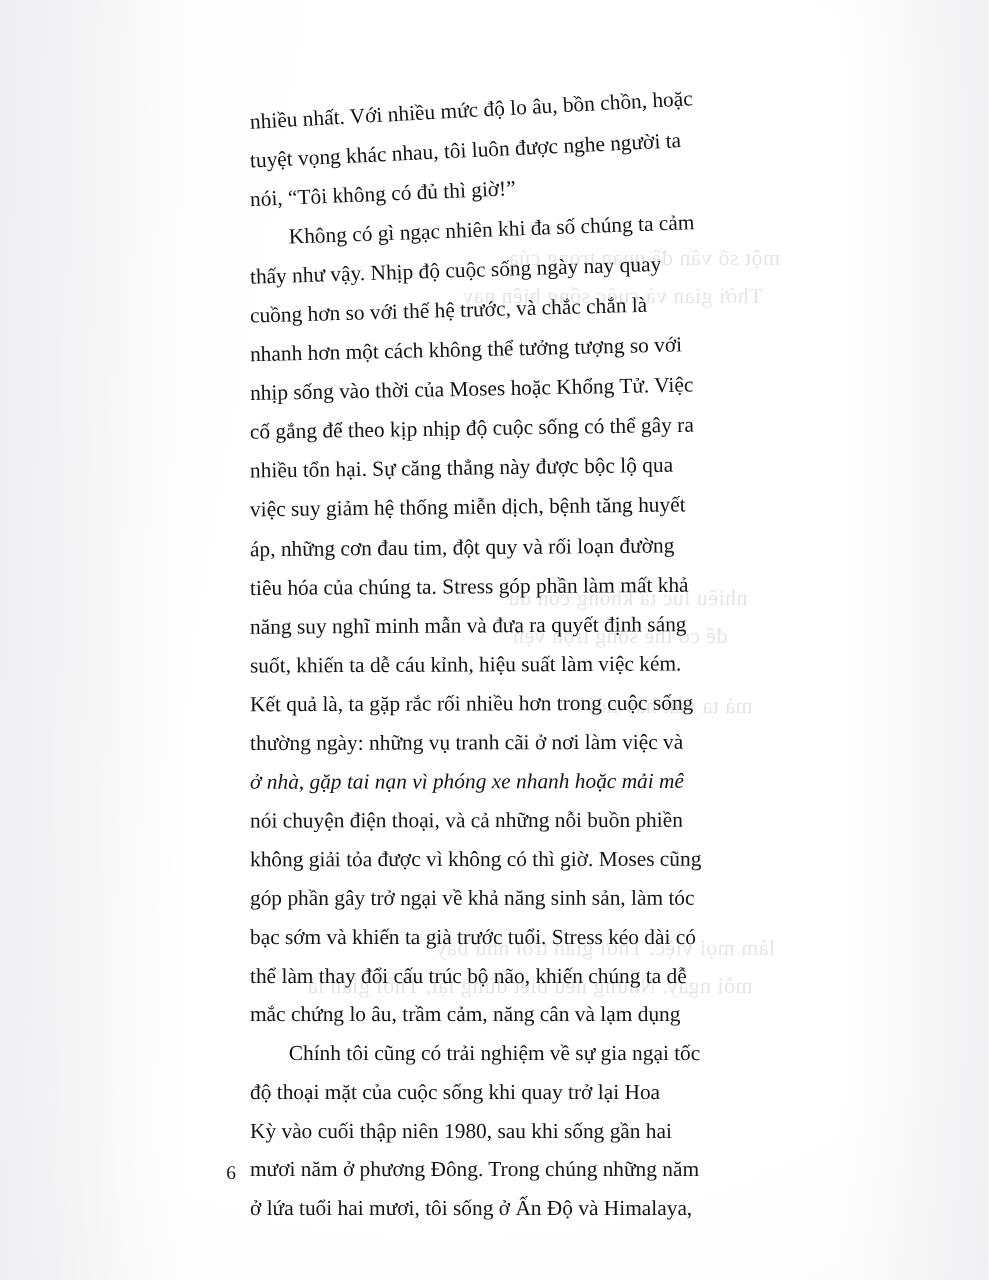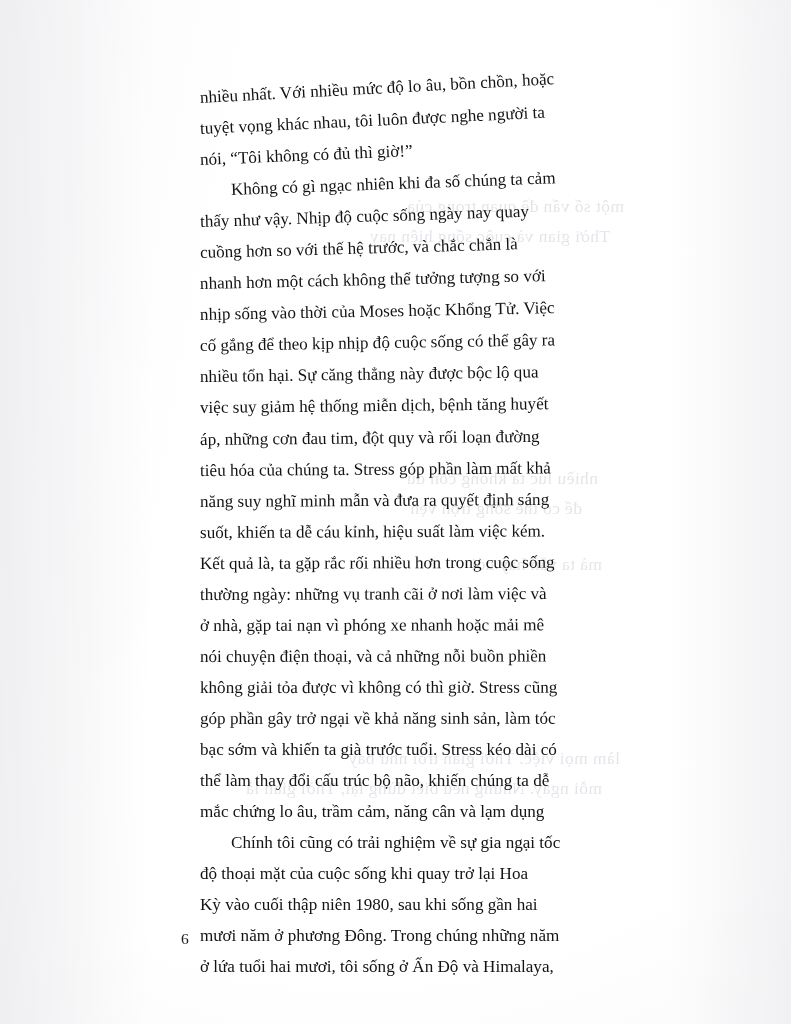--- a/index.html
+++ b/index.html
@@ -112,21 +112,21 @@
   .sk7  { transform: rotate(-1.10deg); }
   .sk8  { transform: rotate(-0.92deg); }
   .sk9  { transform: rotate(-0.78deg); }
   .sk10 { transform: rotate(-0.64deg); }
   .sk11 { transform: rotate(-0.52deg); }
   .sk12 { transform: rotate(-0.42deg); }
   .sk13 { transform: rotate(-0.34deg); }
   .sk14 { transform: rotate(-0.27deg); }
   .sk15 { transform: rotate(-0.21deg); }
   .sk16 { transform: rotate(-0.16deg); }
-  .sk17 { transform: rotate(-0.12deg); }
+  .sk17 { transform: rotate(-0.12deg); font-style: italic; }
   .sk18 { transform: rotate(-0.09deg); }
   .sk19 { transform: rotate(-0.06deg); }
   .sk20 { transform: rotate(-0.04deg); }
   .sk21 { transform: rotate(-0.02deg); }
   .sk22 { transform: rotate(0deg); }
 
   .gap-before { margin-top: 0px; }
 
   #page-number {
     position: absolute;
@@ -172,21 +172,21 @@
         <span class="ln sk9"><span class="jt">nhiều tổn hại. Sự căng thẳng này được bộc lộ qua</span></span>
         <span class="ln sk10"><span class="jt">việc suy giảm hệ thống miễn dịch, bệnh tăng huyết</span></span>
         <span class="ln sk11"><span class="jt">áp, những cơn đau tim, đột quy và rối loạn đường</span></span>
         <span class="ln sk12"><span class="jt">tiêu hóa của chúng ta. Stress góp phần làm mất khả</span></span>
         <span class="ln sk13"><span class="jt">năng suy nghĩ minh mẫn và đưa ra quyết định sáng</span></span>
         <span class="ln sk14"><span class="jt">suốt, khiến ta dễ cáu kỉnh, hiệu suất làm việc kém.</span></span>
         <span class="ln sk15"><span class="jt">Kết quả là, ta gặp rắc rối nhiều hơn trong cuộc sống</span></span>
         <span class="ln sk16"><span class="jt">thường ngày: những vụ tranh cãi ở nơi làm việc và</span></span>
         <span class="ln sk17"><span class="jt">ở nhà, gặp tai nạn vì phóng xe nhanh hoặc mải mê</span></span>
         <span class="ln sk18"><span class="jt">nói chuyện điện thoại, và cả những nỗi buồn phiền</span></span>
-        <span class="ln sk19"><span class="jt">không giải tỏa được vì không có thì giờ. Stress cũng</span></span>
+        <span class="ln sk19"><span class="jt">không giải tỏa được vì không có thì giờ. Moses cũng</span></span>
         <span class="ln sk20"><span class="jt">góp phần gây trở ngại về khả năng sinh sản, làm tóc</span></span>
         <span class="ln sk21"><span class="jt">bạc sớm và khiến ta già trước tuổi. Stress kéo dài có</span></span>
         <span class="ln sk22"><span class="jt">thể làm thay đổi cấu trúc bộ não, khiến chúng ta dễ</span></span>
         <span class="ln sk22"><span class="jt">mắc chứng lo âu, trầm cảm, năng cân và lạm dụng</span></span>
       </p>
       <p class="para gap-before">
         <span class="ln sk22 indent"><span class="jt">Chính tôi cũng có trải nghiệm về sự gia ngại tốc</span></span>
         <span class="ln sk22"><span class="jt">độ thoại mặt của cuộc sống khi quay trở lại Hoa</span></span>
         <span class="ln sk22"><span class="jt">Kỳ vào cuối thập niên 1980, sau khi sống gần hai</span></span>
         <span class="ln sk22"><span class="jt">mươi năm ở phương Đông. Trong chúng những năm</span></span>

